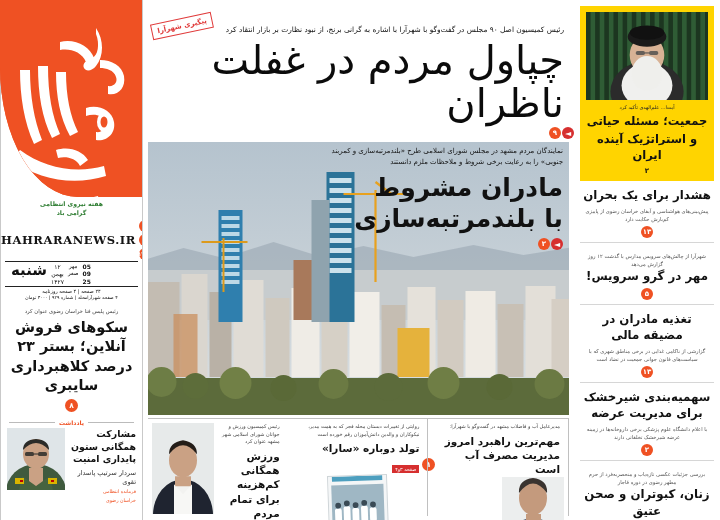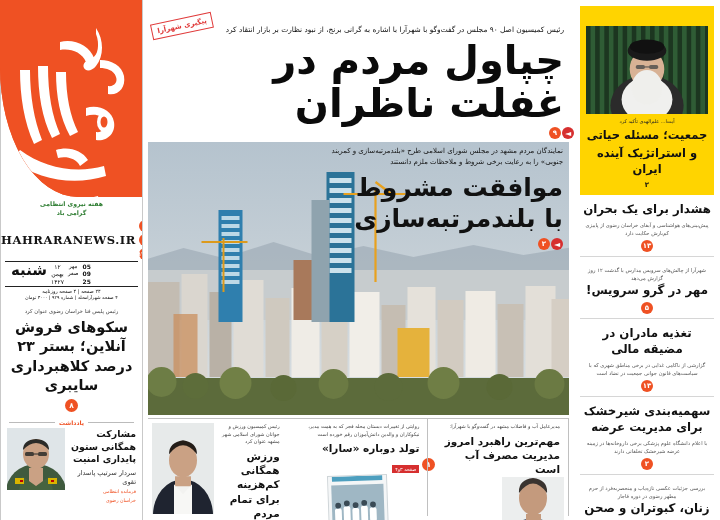--- a/index.html
+++ b/index.html
@@ -121,21 +121,21 @@
     color: #111; line-height: 1.5; padding-top: 8px;
   }
   .stamp {
     transform: rotate(-12deg);
     border: 1.4px solid #e03a3a; color: #e03a3a;
     font-size: 7px; font-weight: bold;
     padding: 3px 5px; line-height: 1.2;
     white-space: nowrap; margin-top: 2px;
   }
   .lead-headline {
-    text-align: right; font-size: 40px; font-weight: bold;
+    text-align: right; font-size: 40px; font-weight: normal;
     color: #0b0b0b; line-height: 1.08; padding: 2px 10px 0 8px;
     letter-spacing: -0.5px;
   }
   .lead-badge-row {
     display: flex; flex-direction: row; justify-content: flex-end;
     align-items: center; gap: 1px; padding: 2px 0 3px 0;
     margin-left: auto; padding-left: 8px;
   }
   .badge-num {
     width: 12px; height: 12px; border-radius: 50%;
@@ -207,21 +207,21 @@
     position: relative; overflow: hidden;
   }
 
   
   .left-col {
     width: 146px; flex: 0 0 146px; height: 520px;
     padding: 6px 6px 4px; background: #fff;
     display: flex; flex-direction: column;
   }
   .yellow-box {
-    background: #ffd400; padding: 20px 6px 5px; position: relative;
+    background: #ffd400; padding: 6px 6px 5px; position: relative;
   }
   .yb-photo {
     width: 100%; height: 88px;
     background: repeating-linear-gradient(90deg,#1e3a22 0 5px,#2f5c35 5px 10px);
     position: relative; overflow: hidden;
   }
   .yb-kicker {
     font-size: 5px; color: #222; text-align: center;
     margin-top: 4px; line-height: 1.4;
   }
@@ -419,21 +419,21 @@
           <circle cx="190" cy="242" r="15" fill="#6b7a43"></circle>
           <circle cx="245" cy="245" r="14" fill="#5c6b3b"></circle>
           <circle cx="300" cy="241" r="16" fill="#6f7e45"></circle>
           <circle cx="356" cy="245" r="13" fill="#5a6937"></circle>
           <circle cx="406" cy="242" r="15" fill="#6b7a43"></circle>
         </g>
       </svg>
 
       <div class="hero-overlay">
         <div class="hero-kicker">نمایندگان مردم مشهد در مجلس شورای اسلامی طرح «بلندمرتبه‌سازی و کمربند جنوبی» را به رعایت برخی شروط و ملاحظات ملزم دانستند</div>
-        <div class="hero-headline">موافقت مشروط</div>
+        <div class="hero-headline">مادران مشروط</div>
         <div class="hero-headline">با بلندمرتبه‌سازی</div>
         <div class="hero-badges">
           <div class="badge-arrow">◄</div>
           <div class="badge-num">۲</div>
         </div>
       </div>
     </div>
 
     <div class="bottom-strip">
 

